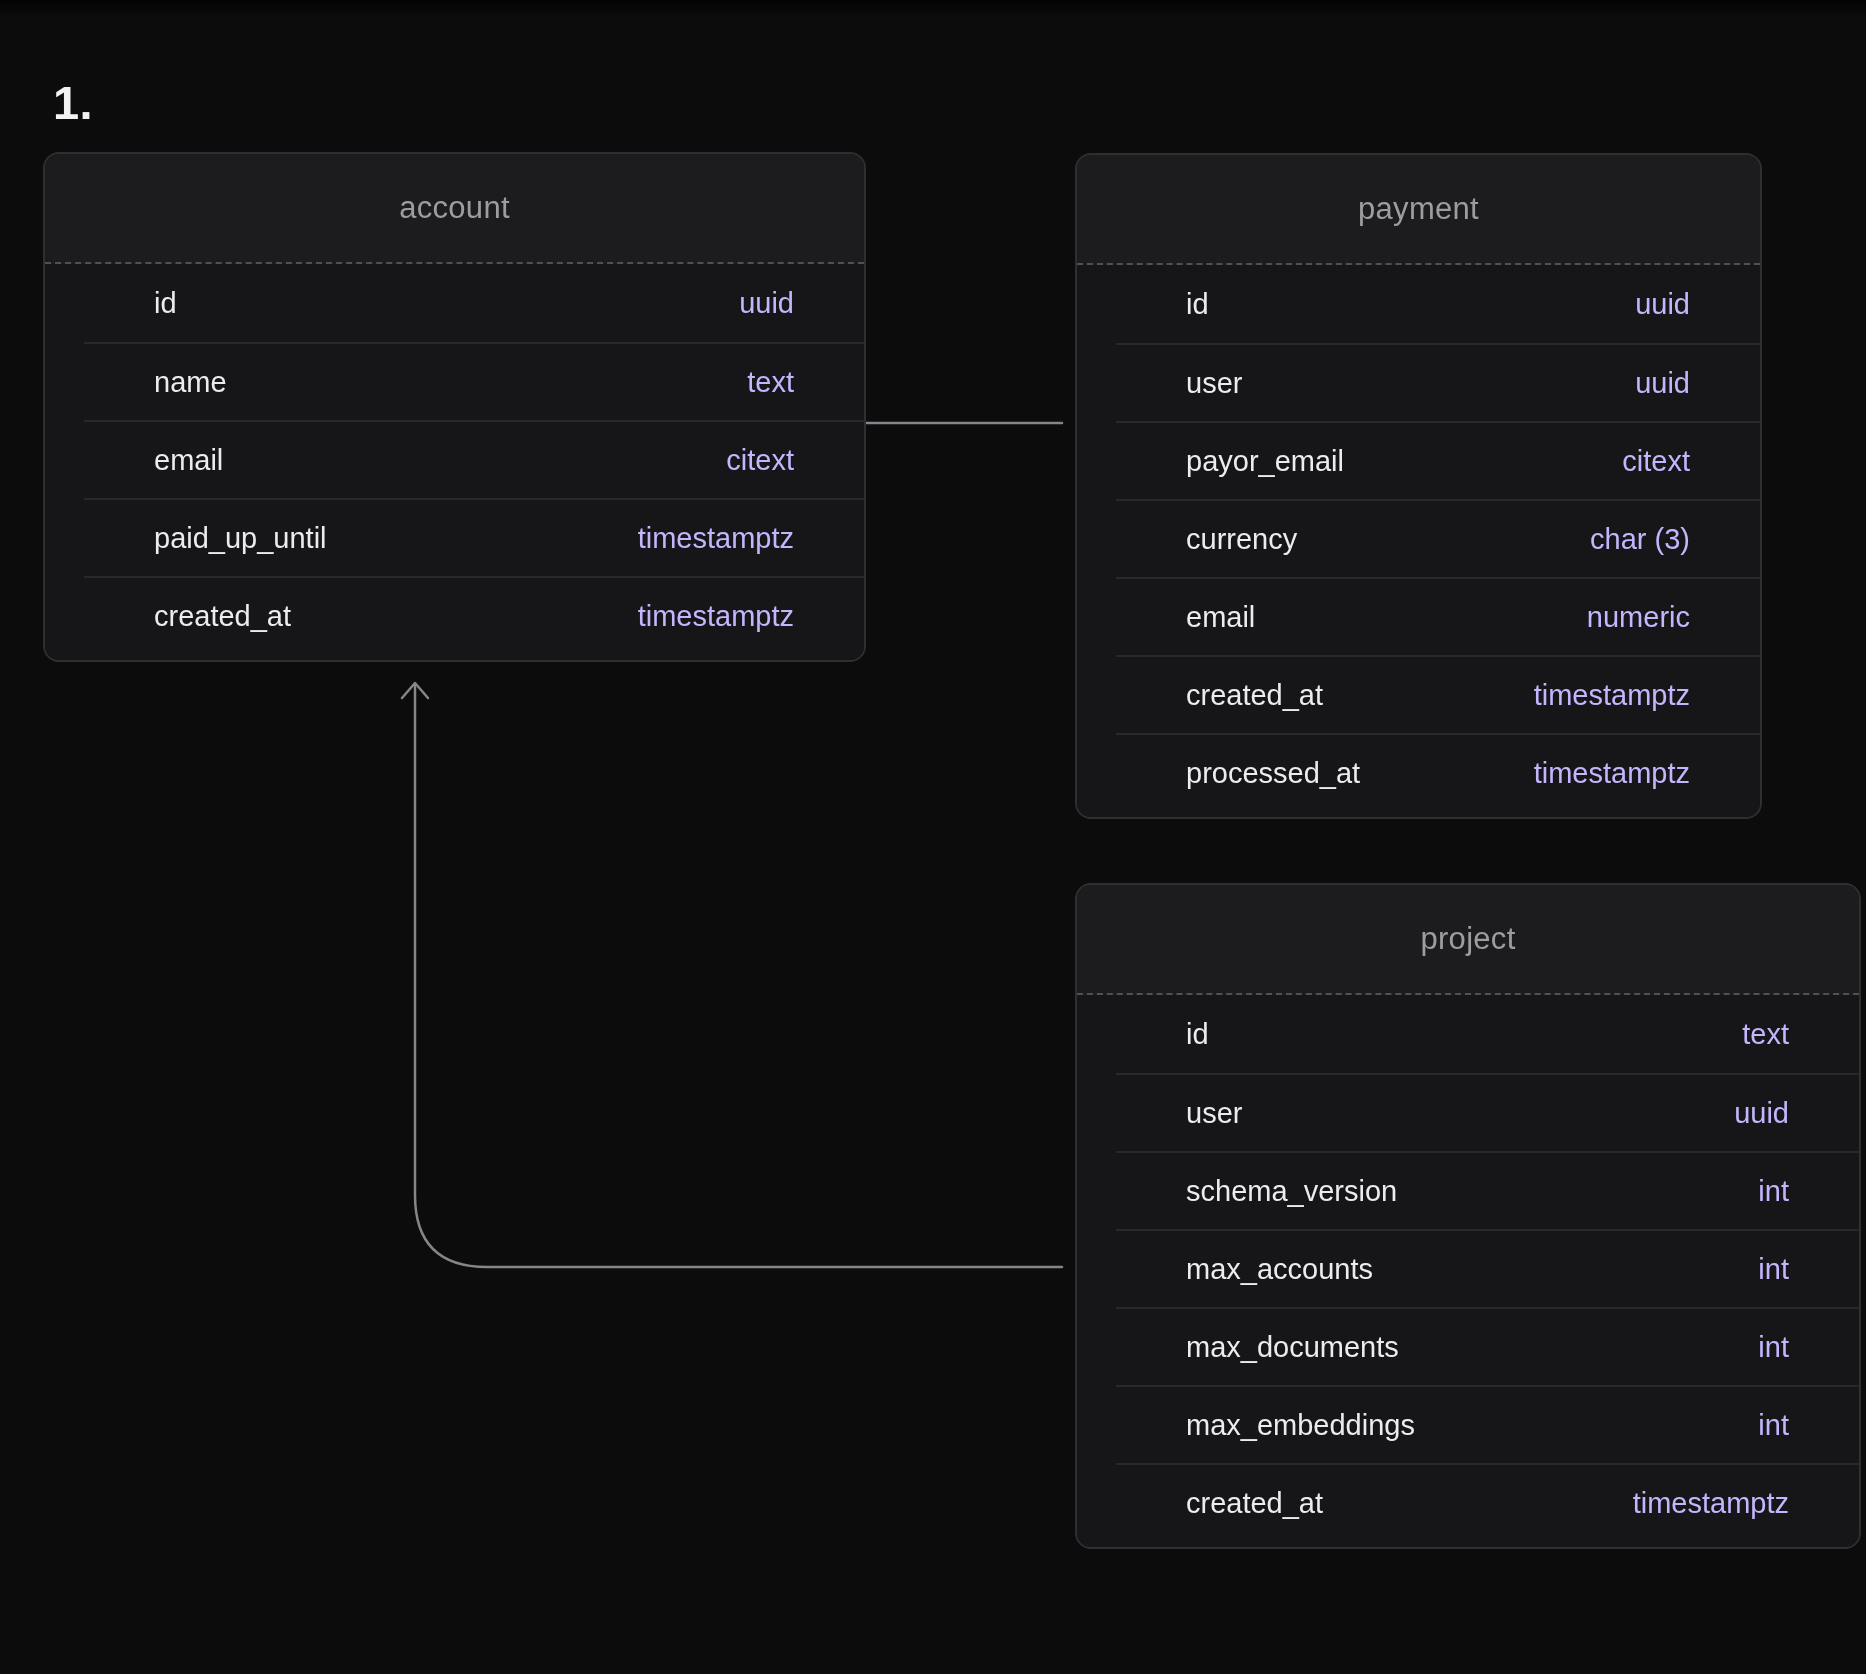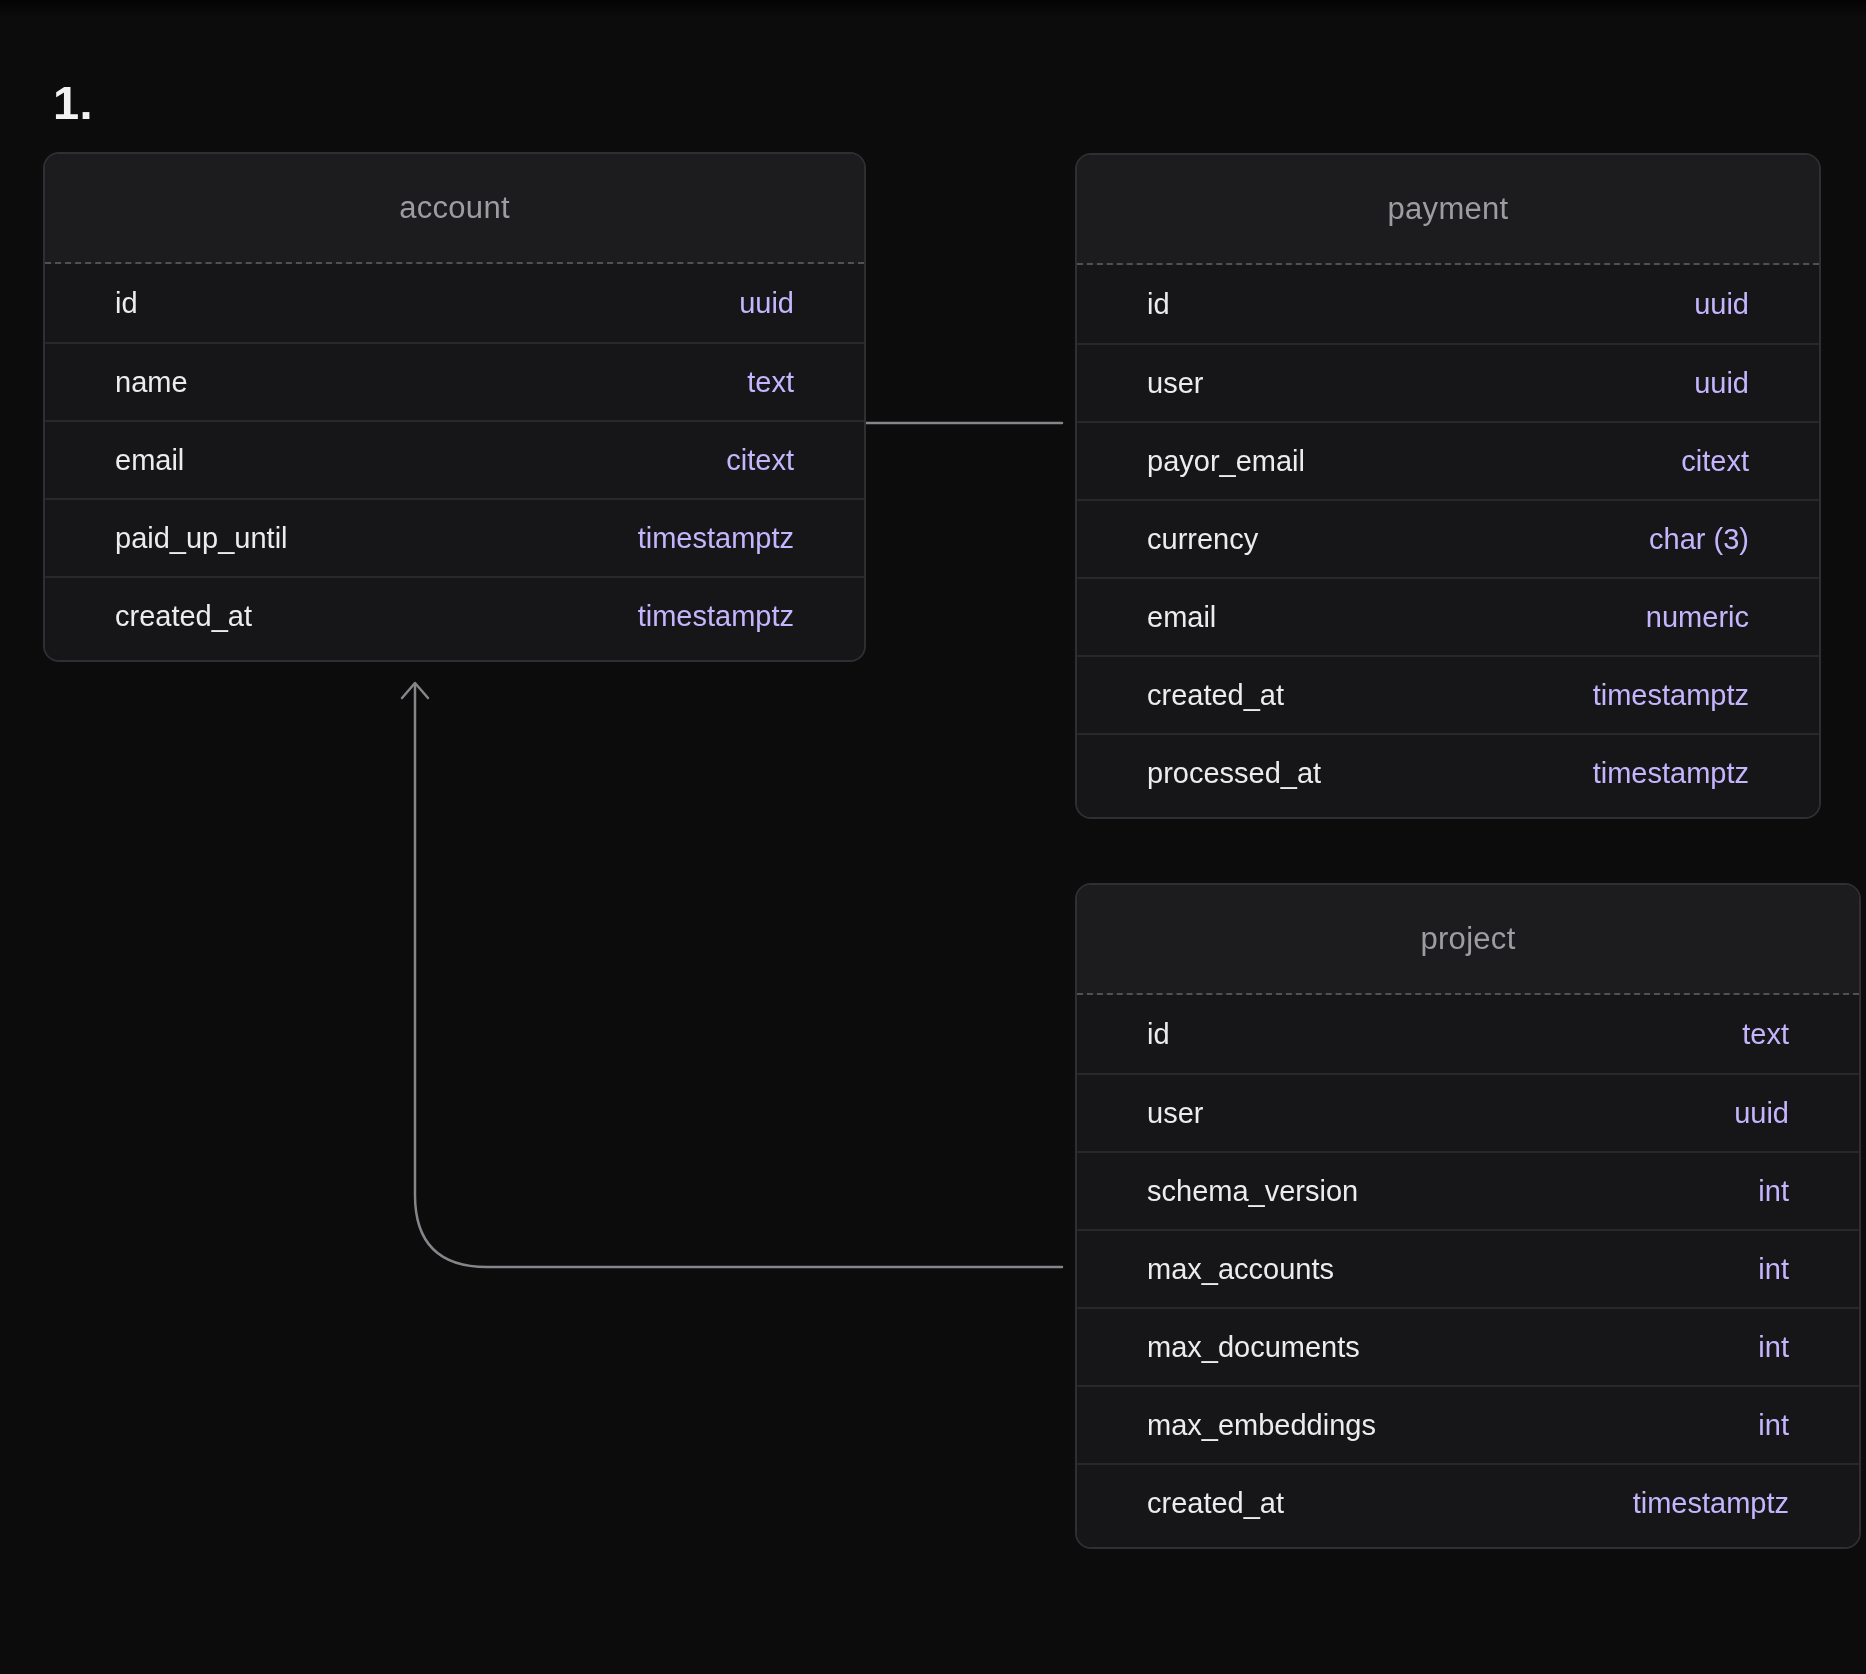--- a/index.html
+++ b/index.html
@@ -32,37 +32,38 @@
     background: #1c1c1f;
     border-bottom: 2px dashed #515155;
   }
   .db-rows { padding-bottom: 6px; background: #161619; }
   .db-row {
     height: 78px;
     display: flex; align-items: center; justify-content: space-between;
     padding: 0 70px;
     border-top: 2px solid #28282b;
     font-size: 29px;
+    margin-left: 39px;
   }
   .db-row:first-child { border-top: none; }
   .db-field { color: #ececee; }
   .db-type  { color: #c4b5fd; }
 
   #connectors {
     position: absolute; left: 0; top: 0;
     width: 1866px; height: 1674px;
     pointer-events: none;
   }
   #connectors path {
     stroke: #85858a; stroke-width: 2.5;
     fill: none; stroke-linecap: round; stroke-linejoin: round;
   }
 
   #table-account { left: 43px;   top: 152px; width: 823px; }
-  #table-payment { left: 1075px; top: 153px; width: 746px; }
+  #table-payment { left: 1075px; top: 153px; width: 687px; }
   #table-project { left: 1075px; top: 883px; width: 786px; }
 </style>
 </head>
 <body>
 
 <h1 class="page-title">
   <span>1.</span>
 </h1>
 
 <svg id="connectors" viewBox="0 0 1866 1674" xmlns="http://www.w3.org/2000/svg">

